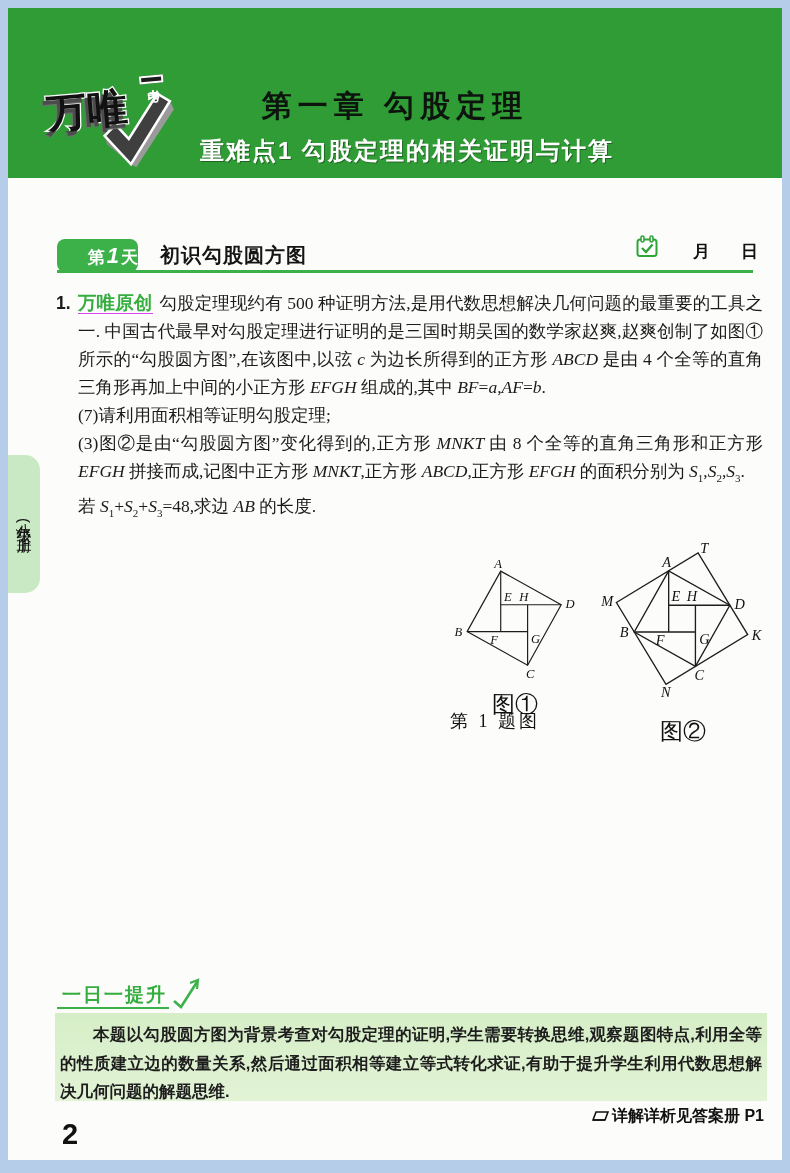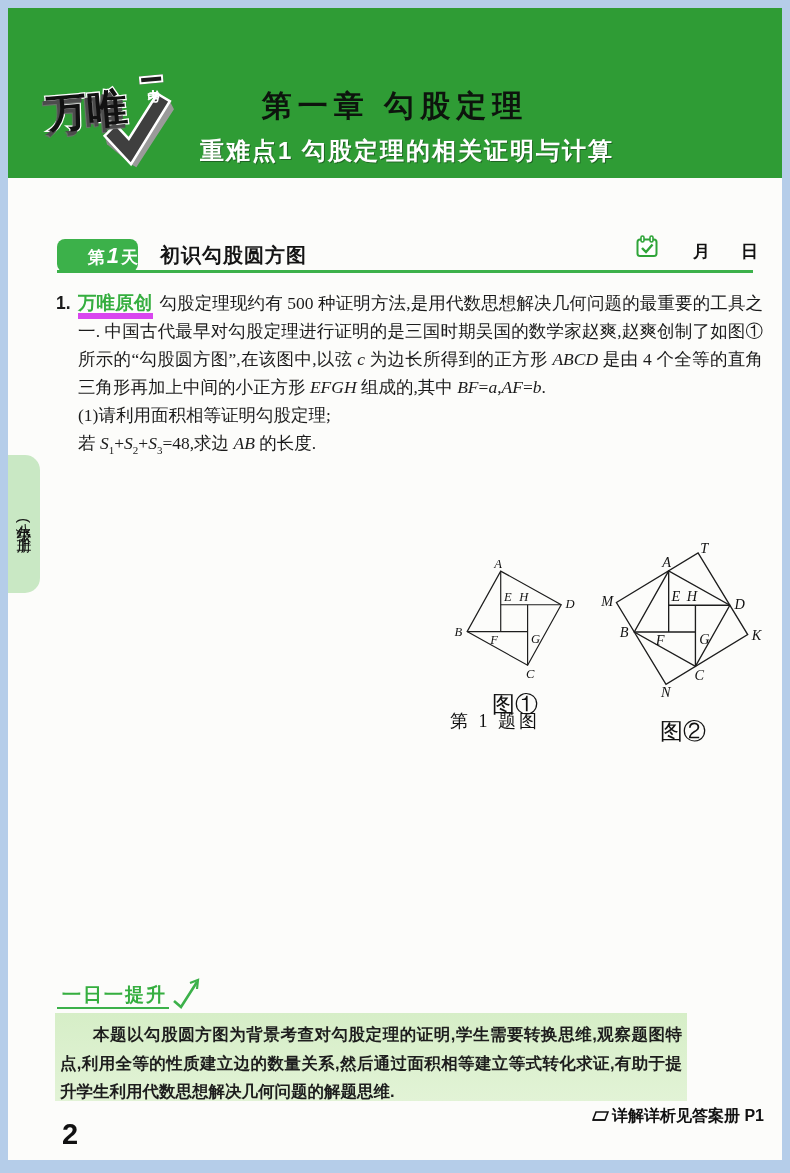--- a/index.html
+++ b/index.html
@@ -19,34 +19,34 @@
   .day-badge{position:absolute;left:57px;top:239px;width:81px;height:33px;background:#3cb14a;border-radius:8px;color:#fff;font-family:"Liberation Sans","DejaVu Sans",sans-serif;font-weight:bold;font-size:17px;text-align:right;line-height:33px;z-index:2;}
   .day-badge .n1{font-size:22px;padding:0 2px;font-style:italic;}
   .day-title{position:absolute;left:149px;top:242px;font-family:"Liberation Sans","DejaVu Sans",sans-serif;font-weight:bold;font-size:20px;color:#151515;letter-spacing:1px;margin-left:11px;}
   .calendar{position:absolute;left:636px;top:235px;width:22px;height:23px;}
   .month-label{position:absolute;left:693px;top:240px;font-family:"Liberation Sans","DejaVu Sans",sans-serif;font-weight:bold;font-size:17px;color:#111;}
   .daychar-label{position:absolute;left:741px;top:240px;font-family:"Liberation Sans","DejaVu Sans",sans-serif;font-weight:bold;font-size:17px;color:#111;}
   
   .problem{position:absolute;left:78px;top:289px;width:685px;font-size:17.5px;line-height:28px;color:#1b1b1b;text-align:justify;}
   .problem p{margin:0;}
   .qnum{position:absolute;left:-22px;top:0;font-family:"Liberation Sans","DejaVu Sans",sans-serif;font-weight:bold;}
-  .tag{color:#35ae3f;font-family:"Liberation Sans","DejaVu Sans",sans-serif;font-weight:bold;font-size:18.5px;border-bottom:6px solid #d946ef;margin-right:7px;}
+  .tag{color:#35ae3f;font-family:"Liberation Sans","DejaVu Sans",sans-serif;font-weight:bold;font-size:18.5px;border-bottom:1px solid #d946ef;margin-right:7px;}
   .problem i{font-family:"Liberation Serif","DejaVu Serif",serif;}
   .problem sub{font-size:11px;}
   
   .fig{position:absolute;}
   .fig line,.fig path{stroke:#1d1d1d;stroke-width:1.4;fill:none;}
   .fig text{font-family:"Liberation Serif","DejaVu Serif",serif;font-style:italic;font-size:15px;fill:#111;}
   .fig-cap{position:absolute;text-align:center;font-size:23px;color:#111;font-family:Liberation Mono, monospace;}
   .group-cap{position:absolute;left:450px;top:709px;width:320px;font-size:18px;letter-spacing:3px;color:#111;}
   
   .tip-header{position:absolute;left:62px;top:982px;font-family:"Liberation Sans","DejaVu Sans",sans-serif;font-weight:bold;font-size:19px;color:#35ae3f;letter-spacing:2px;}
   .tip-rule{position:absolute;left:57px;top:1007px;width:112px;height:2px;background:#3cb14a;}
   .tip-arrow{position:absolute;left:170px;top:975px;width:34px;height:34px;}
-  .tip-box{position:absolute;left:55px;top:1013px;width:632px;height:88px;background:linear-gradient(180deg,#d6eec7 0%,#e2f3d6 100%);}
+  .tip-box{position:absolute;left:55px;top:1013px;width:712px;height:88px;background:linear-gradient(180deg,#d6eec7 0%,#e2f3d6 100%);}
   .tip-text{margin:0;padding:7px 5px 0 5px;font-family:"Liberation Sans","DejaVu Sans",sans-serif;font-weight:600;font-size:16.5px;line-height:28.5px;color:#1d1d1d;text-align:justify;text-indent:2em;}
   
   .answer-note{position:absolute;right:26px;top:1106px;font-size:16px;color:#111;font-weight:600;font-family:"Liberation Sans","DejaVu Sans",sans-serif;}
   .book-icon{display:inline-block;vertical-align:-1px;margin-right:3px;}
   .page-num{position:absolute;left:62px;top:1118px;font-family:"Liberation Sans","DejaVu Sans",sans-serif;font-weight:bold;font-size:29px;color:#111;}
   
   .side-tab{position:absolute;left:8px;top:455px;width:32px;height:138px;background:#c9e8c4;border-radius:0 15px 15px 0;display:flex;align-items:center;justify-content:center;}
   .side-tab span{writing-mode:vertical-rl;font-family:"Liberation Sans","DejaVu Sans",sans-serif;font-size:15px;color:#141414;letter-spacing:2px;line-height:16px;}
 </style>
 </head>
@@ -76,21 +76,22 @@
     <rect x="1.5" y="4.5" width="19" height="16.5" rx="2.5" fill="#fff" stroke="#2fa438" stroke-width="2"></rect>
     <rect x="5" y="1" width="3" height="6" rx="1.5" fill="#fff" stroke="#2fa438" stroke-width="1.6"></rect>
     <rect x="14" y="1" width="3" height="6" rx="1.5" fill="#fff" stroke="#2fa438" stroke-width="1.6"></rect>
     <path d="M6 13 L10 17 L16.5 9.5" fill="none" stroke="#2fa438" stroke-width="2.4"></path>
   </svg>
   <div class="month-label">月</div>
   <div class="daychar-label">日</div>
 
   <div class="problem">
     <p><span class="qnum">1.</span><span class="tag">万唯原创</span><span>勾股定理现约有 500 种证明方法,是用代数思想解决几何问题的最重要的工具之一. 中国古代最早对勾股定理进行证明的是三国时期吴国的数学家赵爽,赵爽创制了如图①所示的“勾股圆方图”,在该图中,以弦 <i>c</i> 为边长所得到的正方形 <i>ABCD</i> 是由 4 个全等的直角三角形再加上中间的小正方形 <i>EFGH</i> 组成的,其中 <i>BF</i>=<i>a</i>,<i>AF</i>=<i>b</i>.</span></p>
-    <p>(1)请利用面积相等证明勾股定理;</p>
+    <p>(7)请利用面积相等证明勾股定理;</p>
+    <p>(3)图②是由“勾股圆方图”变化得到的,正方形 <i>MNKT</i> 由 8 个全等的直角三角形和正方形 <i>EFGH</i> 拼接而成,记图中正方形 <i>MNKT</i>,正方形 <i>ABCD</i>,正方形 <i>EFGH</i> 的面积分别为 <i>S</i><sub>1</sub>,<i>S</i><sub>2</sub>,<i>S</i><sub>3</sub>.</p>
     <p>若 <i>S</i><sub>1</sub>+<i>S</i><sub>2</sub>+<i>S</i><sub>3</sub>=48,求边 <i>AB</i> 的长度.</p>
   </div>
 
   <svg class="fig" style="left:452px;top:556px;width:126px;height:126px;" viewBox="0 0 150 150">
     <path d="M58,18 L18,90 L90,130 L130,58 Z"></path>
     <line x1="58" y1="18" x2="58" y2="90"></line>
     <line x1="18" y1="90" x2="90" y2="90"></line>
     <line x1="58" y1="58" x2="130" y2="58"></line>
     <line x1="90" y1="58" x2="90" y2="130"></line>
     <text x="55" y="14" text-anchor="middle">A</text>

